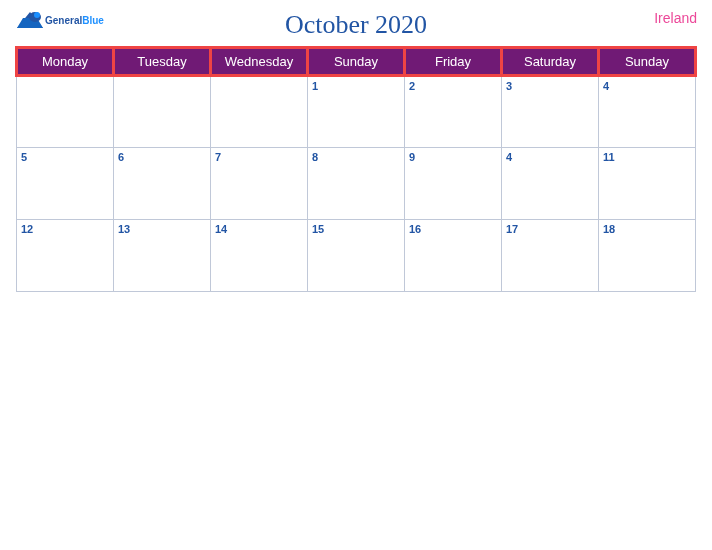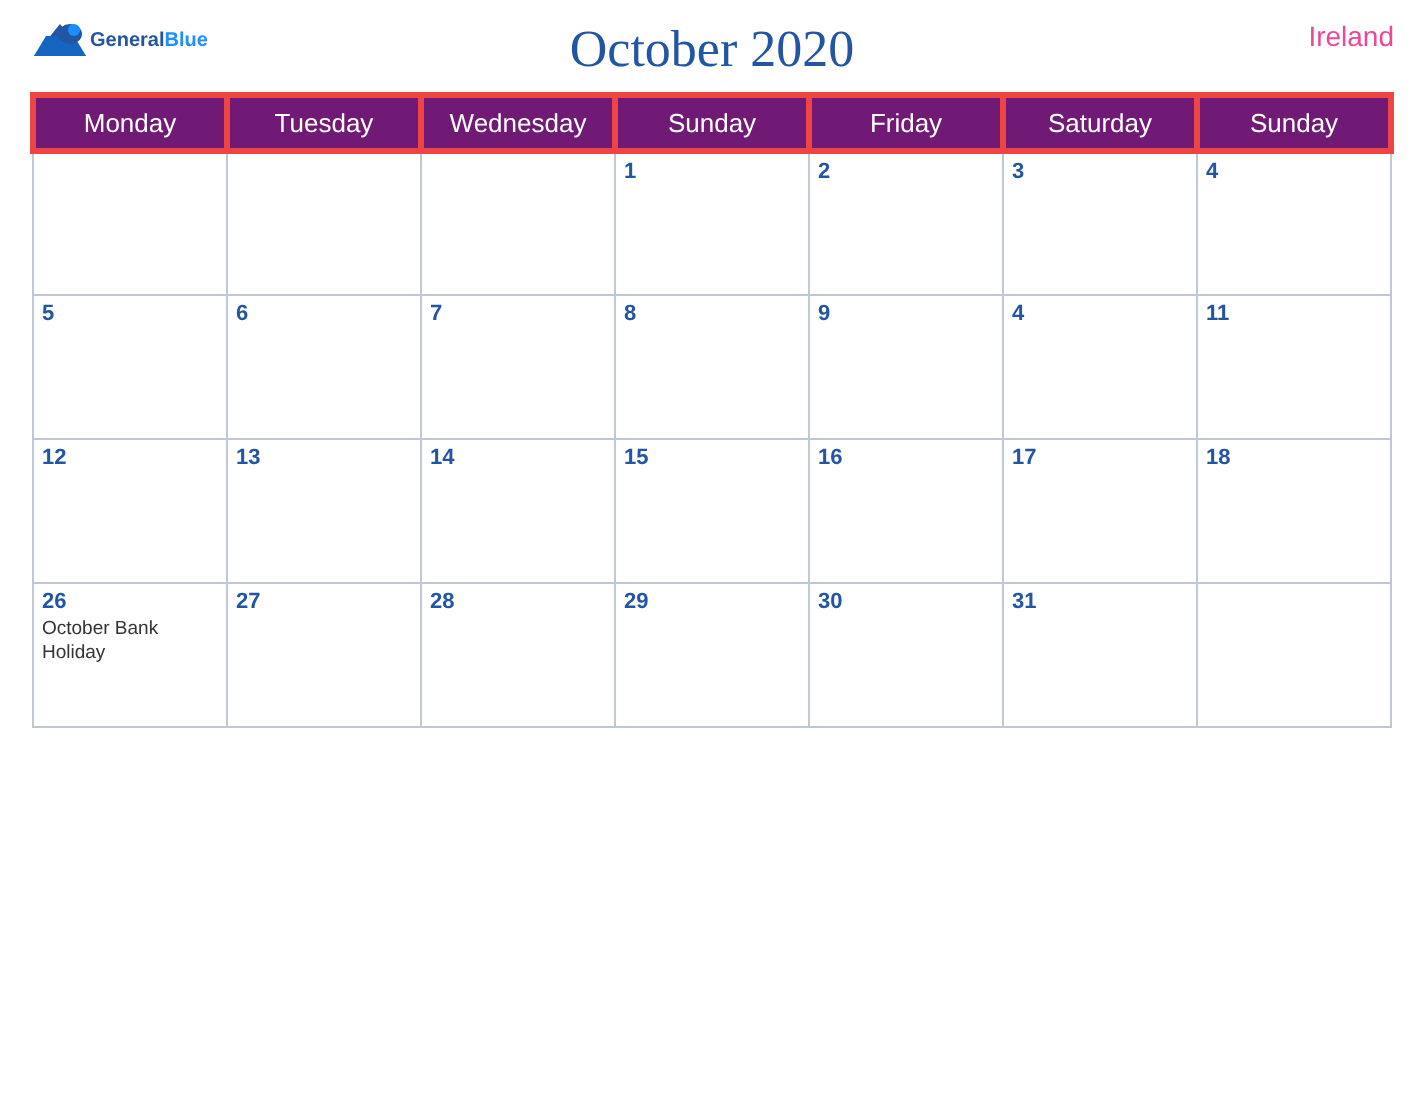--- a/index.html
+++ b/index.html
@@ -183,37 +183,15 @@
           <td>
             <div class="day-num">16</div>
           </td>
           <td>
             <div class="day-num">17</div>
           </td>
           <td>
             <div class="day-num">18</div>
           </td>
         </tr>
-        <tr>
-          <td>
-            <div class="day-num">26</div>
-            <div class="day-event">October Bank Holiday</div>
-          </td>
-          <td>
-            <div class="day-num">27</div>
-          </td>
-          <td>
-            <div class="day-num">28</div>
-          </td>
-          <td>
-            <div class="day-num">29</div>
-          </td>
-          <td>
-            <div class="day-num">30</div>
-          </td>
-          <td>
-            <div class="day-num">31</div>
-          </td>
-          <td></td>
-        </tr>
       </tbody>
   </table>
 </div>
 
 </body></html>

